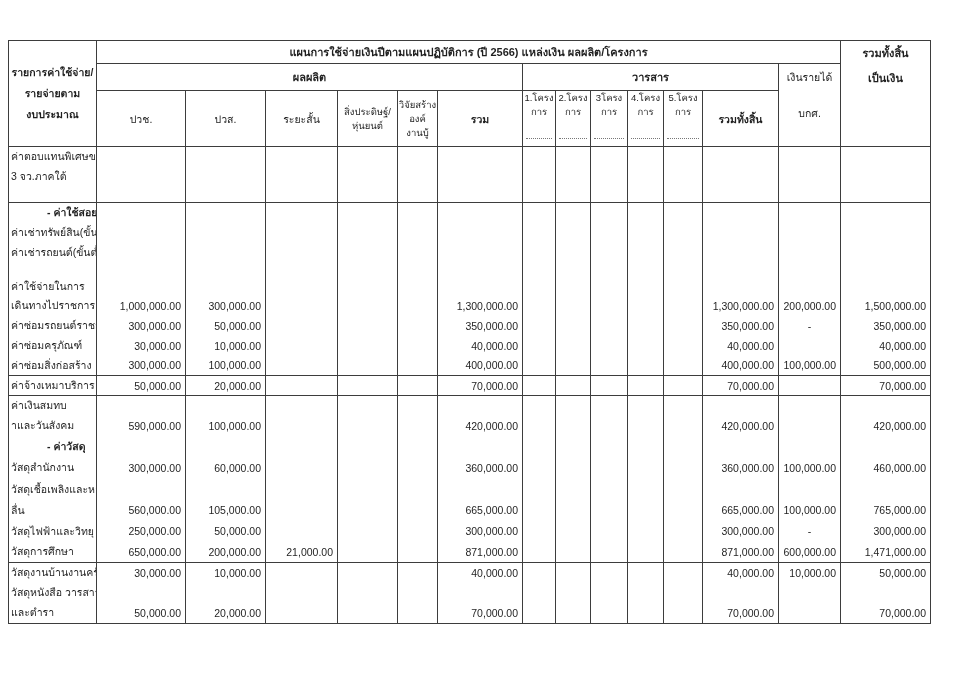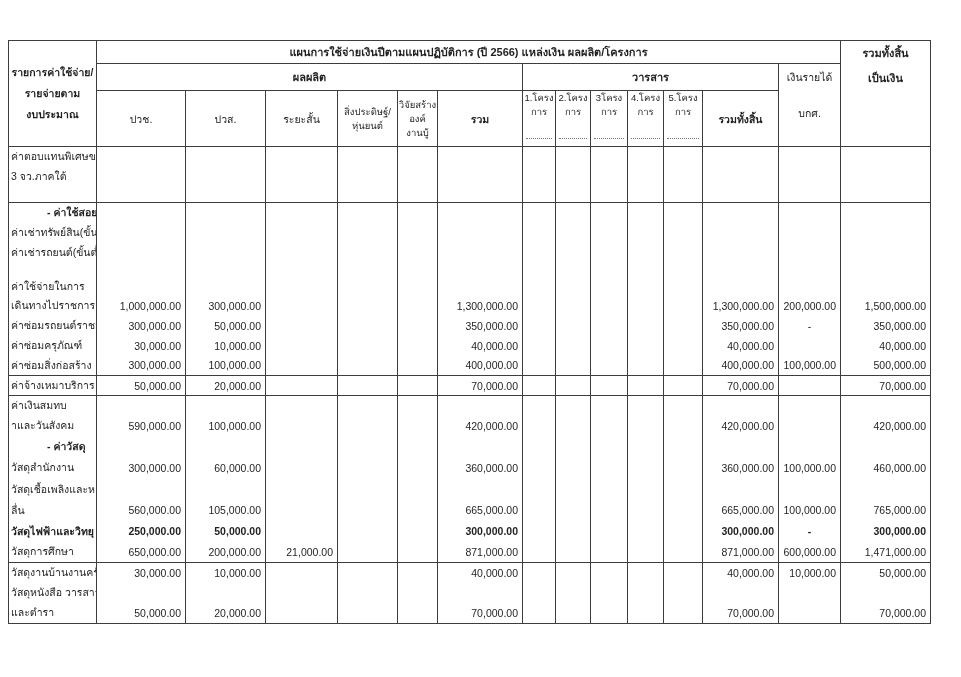--- a/index.html
+++ b/index.html
@@ -437,21 +437,21 @@
         <td class="num">665,000.00</td>
         <td class="num"></td>
         <td class="num"></td>
         <td class="num"></td>
         <td class="num"></td>
         <td class="num"></td>
         <td class="num">665,000.00</td>
         <td class="num">100,000.00</td>
         <td class="num">765,000.00</td>
       </tr>
-      <tr style="height: 21px; font-weight: bold;">
+      <tr style="height: 21px;">
         <td class="lbl">วัสดุไฟฟ้าและวิทยุ</td>
         <td class="num">250,000.00</td>
         <td class="num">50,000.00</td>
         <td class="num"></td>
         <td class="num"></td>
         <td class="num"></td>
         <td class="num">300,000.00</td>
         <td class="num"></td>
         <td class="num"></td>
         <td class="num"></td>

